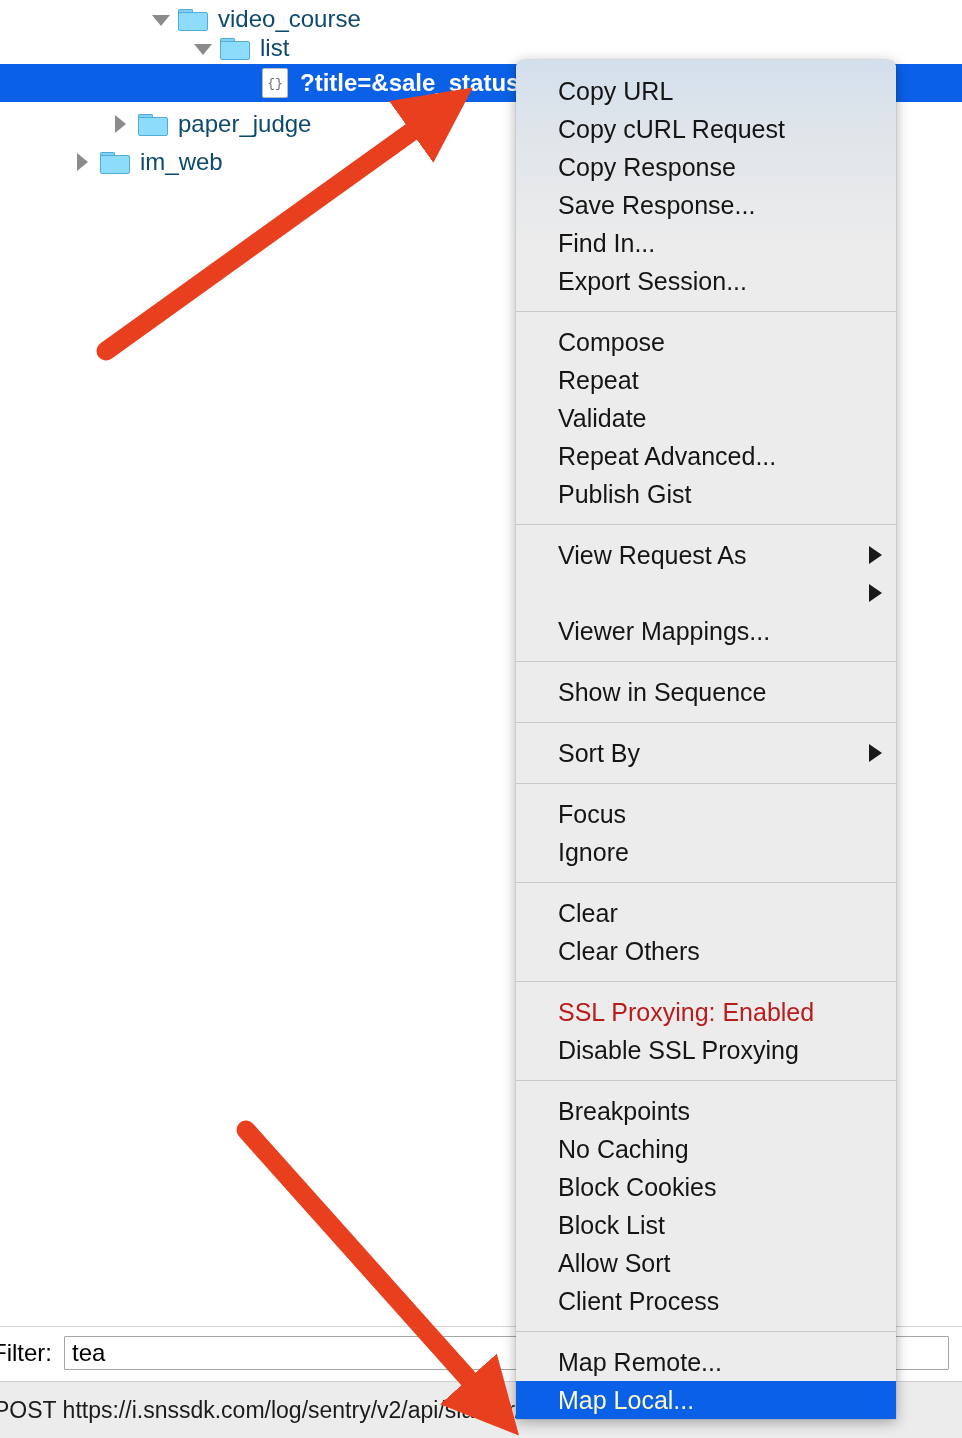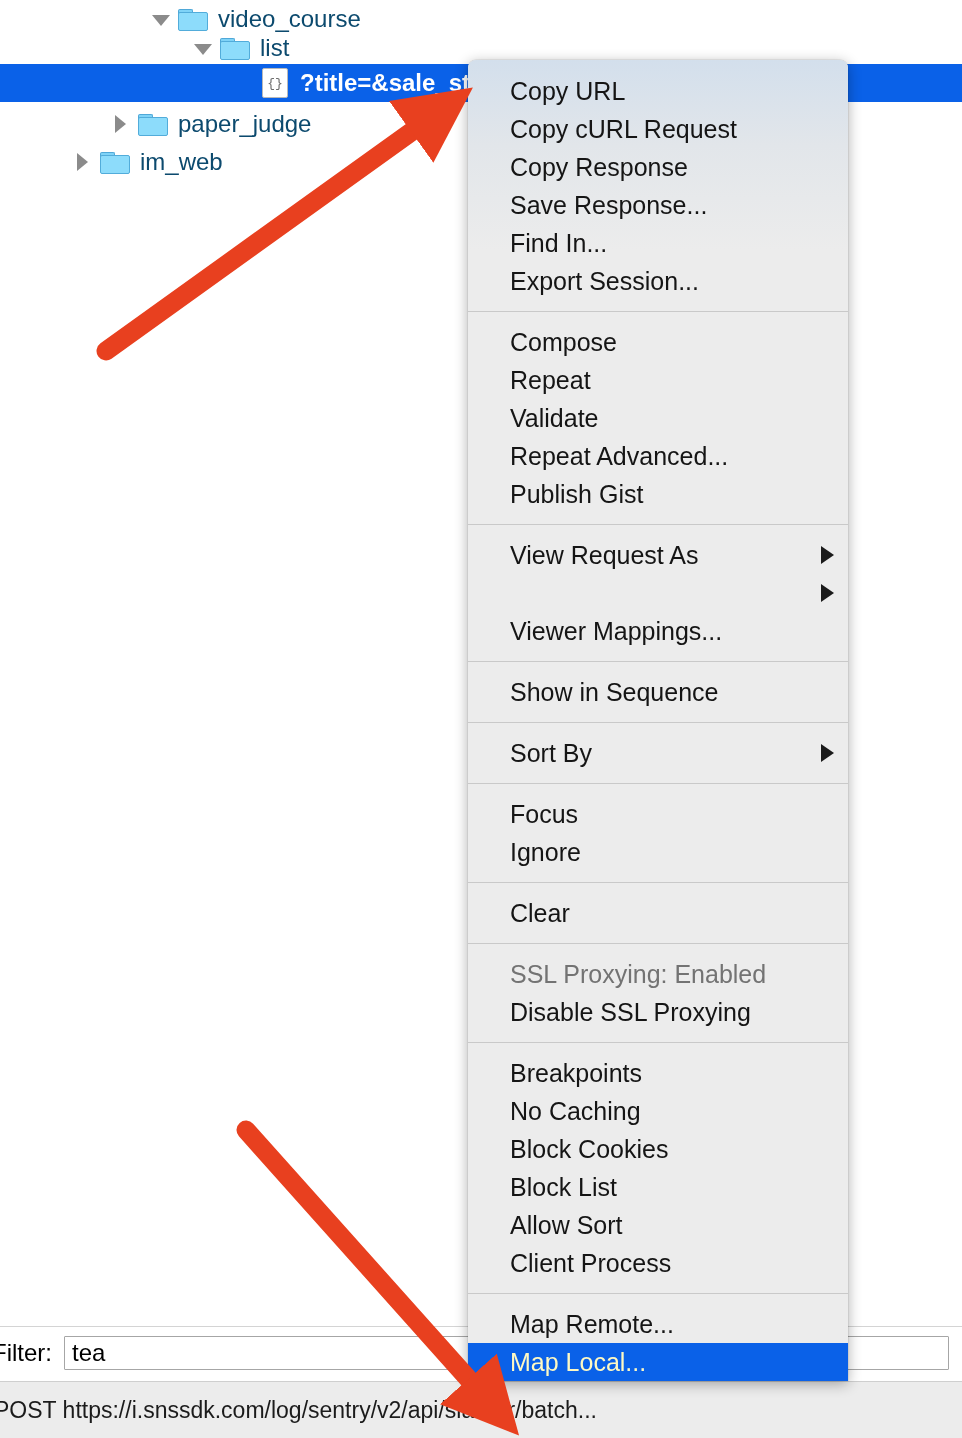--- a/index.html
+++ b/index.html
@@ -150,21 +150,21 @@
   #status-text {
     font-size: 23px;
     color: #1b1b1b;
     margin-left: -6px;
     white-space: nowrap;
   }
 
   
   #context-menu {
     position: absolute;
-    left: 468px;
+    left: 516px;
     top: 60px;
     width: 380px;
     background: #ececec;
     border-radius: 8px 8px 0 0;
     box-shadow: 0 3px 14px rgba(0,0,0,0.32), 0 0 0 0.5px rgba(0,0,0,0.12);
     overflow: hidden;
     padding-top: 12px;
     padding-bottom: 0;
   }
   #context-menu::before {
@@ -192,21 +192,21 @@
     height: 38px;
     display: flex;
     align-items: center;
     padding: 0 14px 0 42px;
     font-size: 25px;
     color: #151515;
     white-space: nowrap;
     box-sizing: border-box;
   }
   .menu-item.disabled {
-    color: #737373;
+    color: #b91c1c;
   }
   .menu-item.highlighted {
     background: #0a61e8;
     color: #fef9c3;
   }
   .menu-item .submenu-arrow {
     margin-left: auto;
     width: 0; height: 0;
     border-top: 9px solid transparent;
     border-bottom: 9px solid transparent;
@@ -362,20 +362,23 @@
       </div>
     <div class="menu-item">
         <span>Ignore</span>
       </div>
   </div>
   <div class="menu-sep"></div>
 
   <div class="menu-group">
     <div class="menu-item">
         <span>Clear</span>
+      </div>
+    <div class="menu-item">
+        <span>Clear Others</span>
       </div>
   </div>
   <div class="menu-sep"></div>
 
   <div class="menu-group">
     <div class="menu-item disabled">
         <span>SSL Proxying: Enabled</span>
       </div>
     <div class="menu-item">
         <span>Disable SSL Proxying</span>

